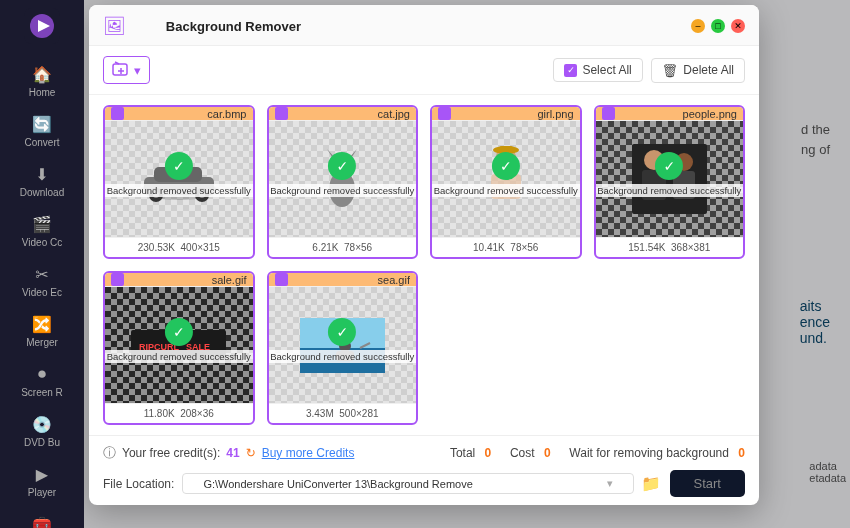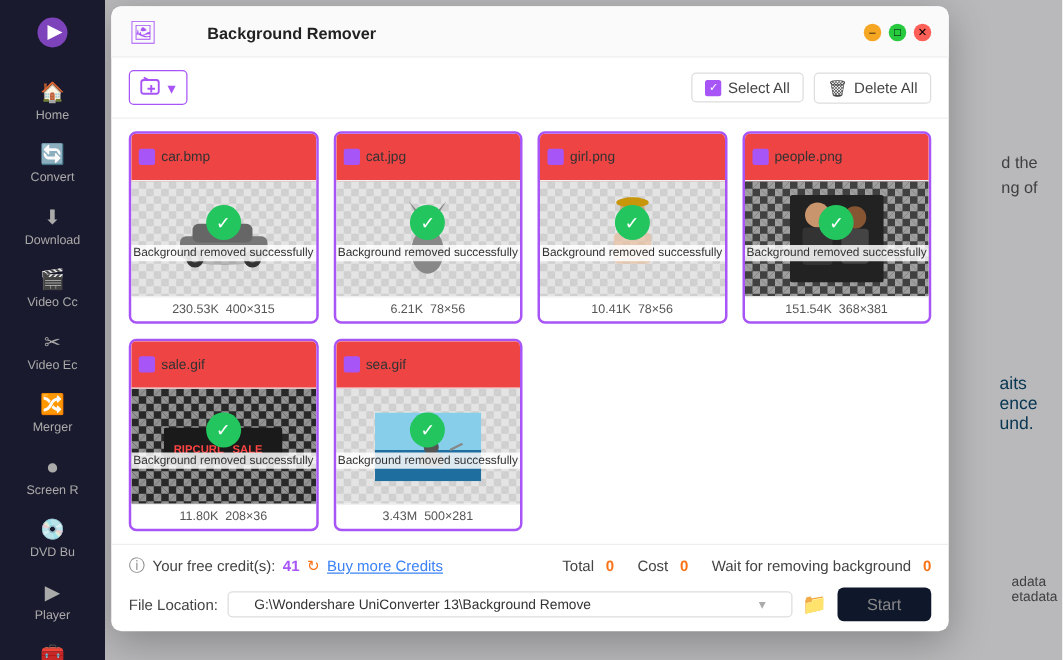--- a/index.html
+++ b/index.html
@@ -164,24 +164,25 @@
       border-radius: 6px;
       overflow: hidden;
       background: #fff;
       display: flex;
       flex-direction: column;
       position: relative;
     }
     .card-header {
       display: flex;
       align-items: center;
-      padding: 12px 6px;
+      padding: 0 6px;
       gap: 5px;
-      background: #ef4444;
+      background: #fdba74;
       border-bottom: 1px solid #f0f0f0;
+      justify-content: space-between;
     }
     .card-checkbox {
       width: 13px; height: 13px;
       background: #a855f7;
       border-radius: 2px;
       flex-shrink: 0;
     }
     .card-filename {
       font-size: 11px;
       color: #333;

